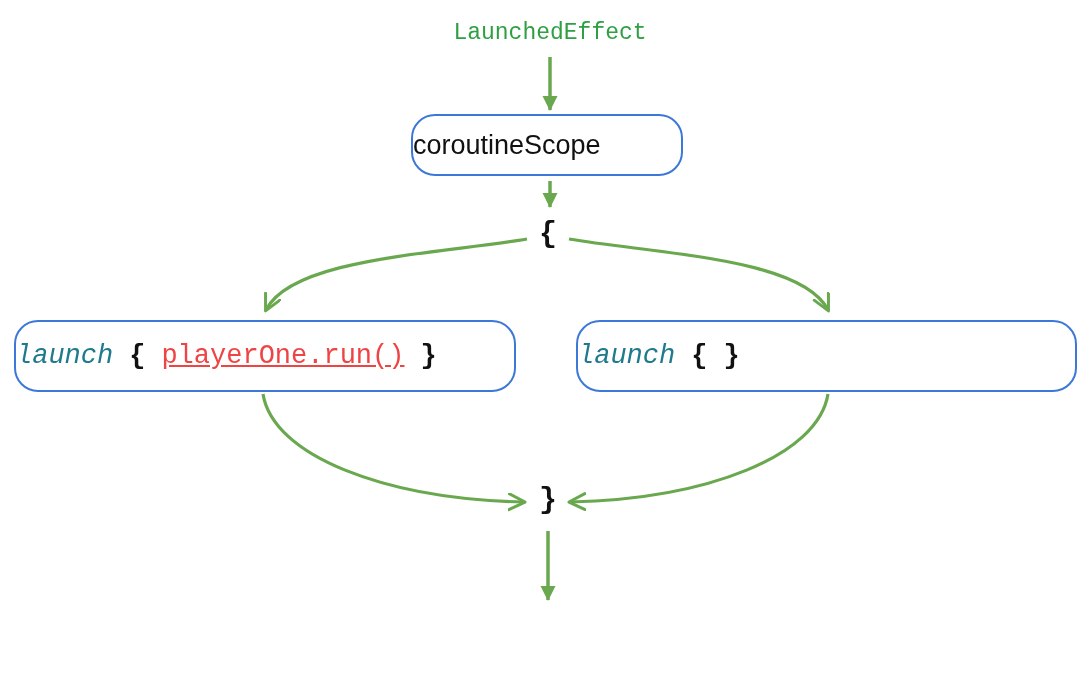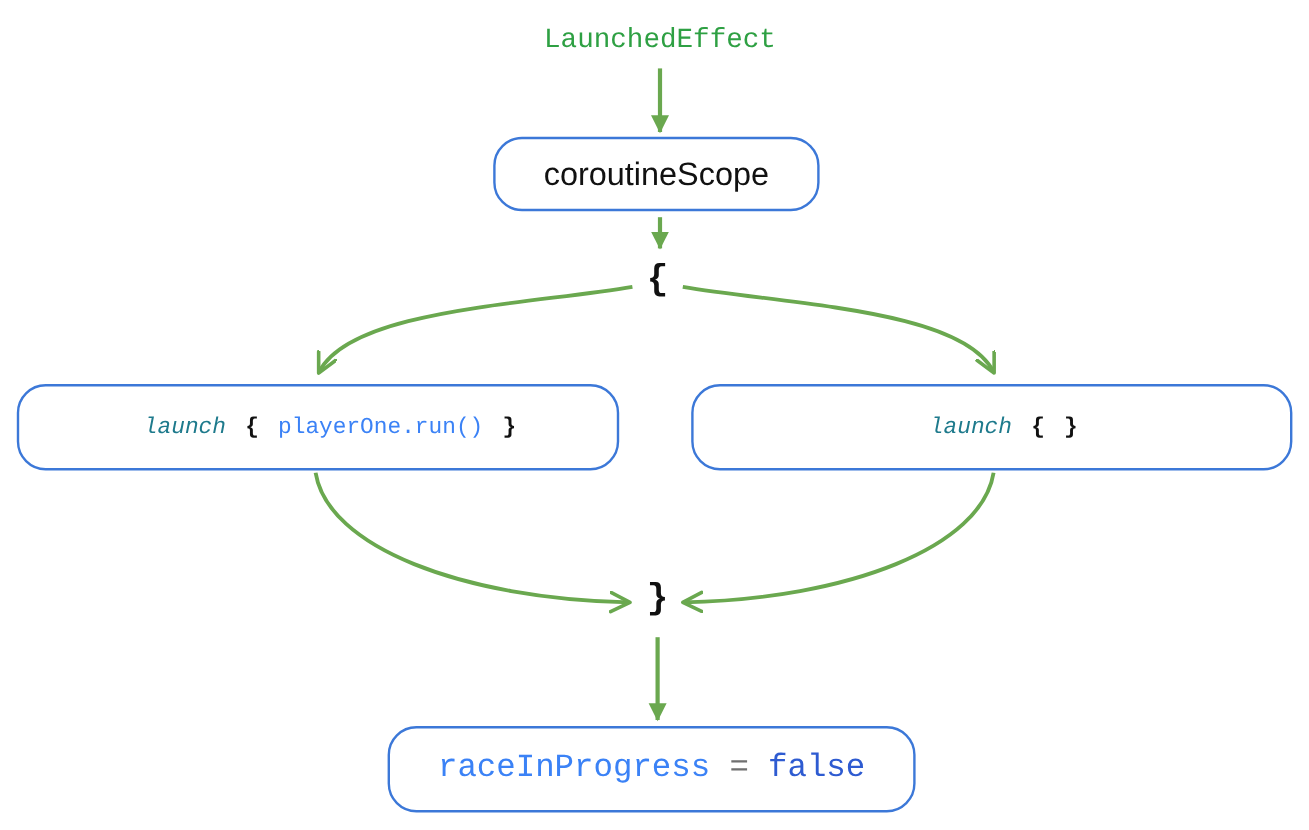--- a/index.html
+++ b/index.html
@@ -18,39 +18,39 @@
     font-size:23px;line-height:1.2;
     color:#2EA043;white-space:nowrap;text-align:right;
   }
 
   .node{
     position:absolute;
     box-sizing:border-box;
     border:2.5px solid #3C78D8;
     border-radius:24px;
     background:#ffffff;
-    display:flex;align-items:center;justify-content:center;
+    display:flex;align-items:center;justify-content:flex-start;
   }
   .node-scope{
     left:411px;top:114px;width:272px;height:62px;
     font-family:"Liberation Sans", sans-serif;
     font-size:27px;color:#111111;
   }
-  .node-launch{top:320px;height:72px;font-size:19px;padding-left:20px;}
+  .node-launch{top:320px;height:72px;font-size:27px;}
   .node-launch-one{left:14px;width:502px;}
   .node-launch-two{left:576px;width:501px;}
   .node-result{
     left:323px;top:605px;width:440px;height:72px;
     font-size:27px;
   }
 
   .code{display:flex;align-items:center;justify-content:center;gap:16px;white-space:nowrap;}
   .kw{font-style:italic;color:#1E7A8C;}
   .br{font-weight:700;color:#111111;}
-  .body-txt{color:#3b82f6;}
+  .body-txt{color:#ef4444;text-decoration:underline;}
   .op{color:#707070;}
   .val{color:#2E5BD1;}
 
   .brace{
     position:absolute;left:534px;width:28px;
     text-align:center;
     font-size:30px;line-height:1;font-weight:700;
     color:#111111;
   }
   .brace-open{top:219px;}
@@ -103,21 +103,14 @@
   <div class="node node-launch node-launch-two">
     <div class="code">
       <span class="kw">launch</span>
       <span class="br">{</span>
       <span class="br">}</span>
     </div>
   </div>
 
   <div class="brace brace-close">}</div>
 
-  <div class="node node-result">
-    <div class="code">
-      <span class="body-txt">raceInProgress</span>
-      <span class="op">=</span>
-      <span class="val">false</span>
-    </div>
-  </div>
 
 </div>
 
 </body></html>

